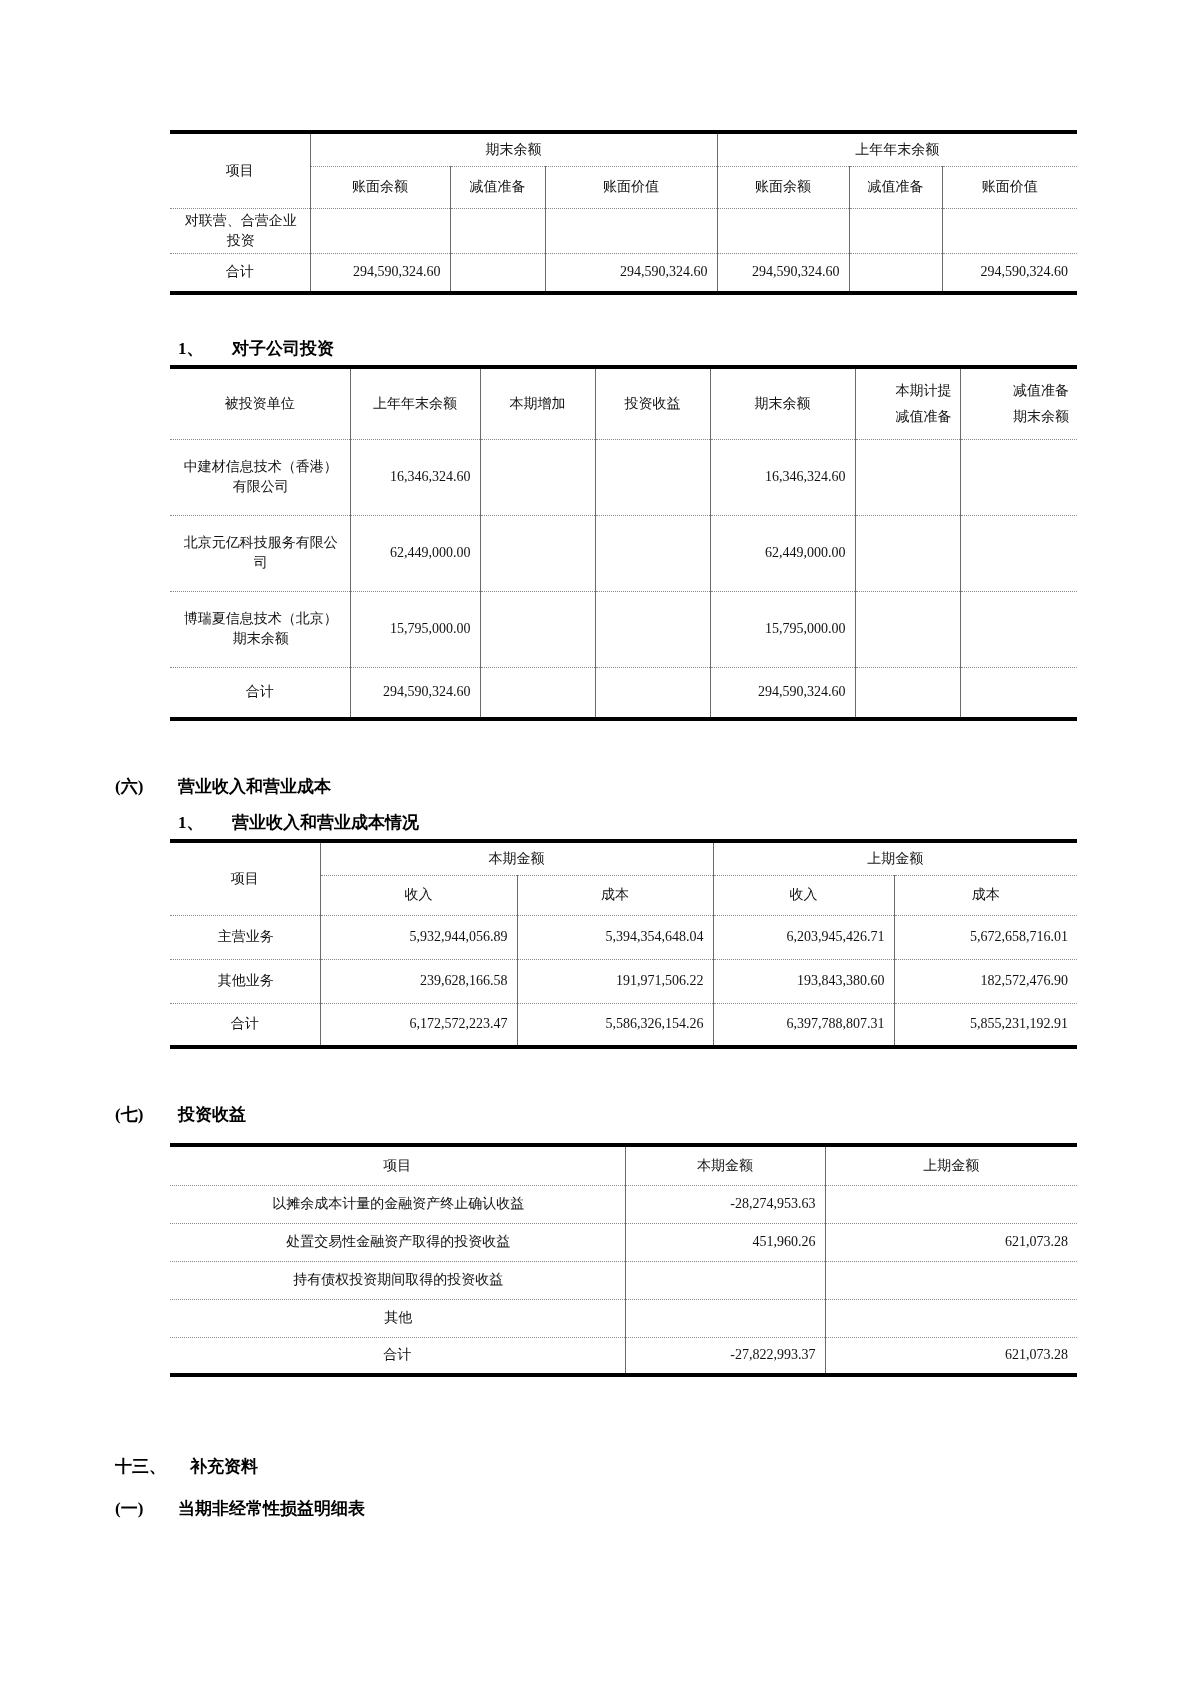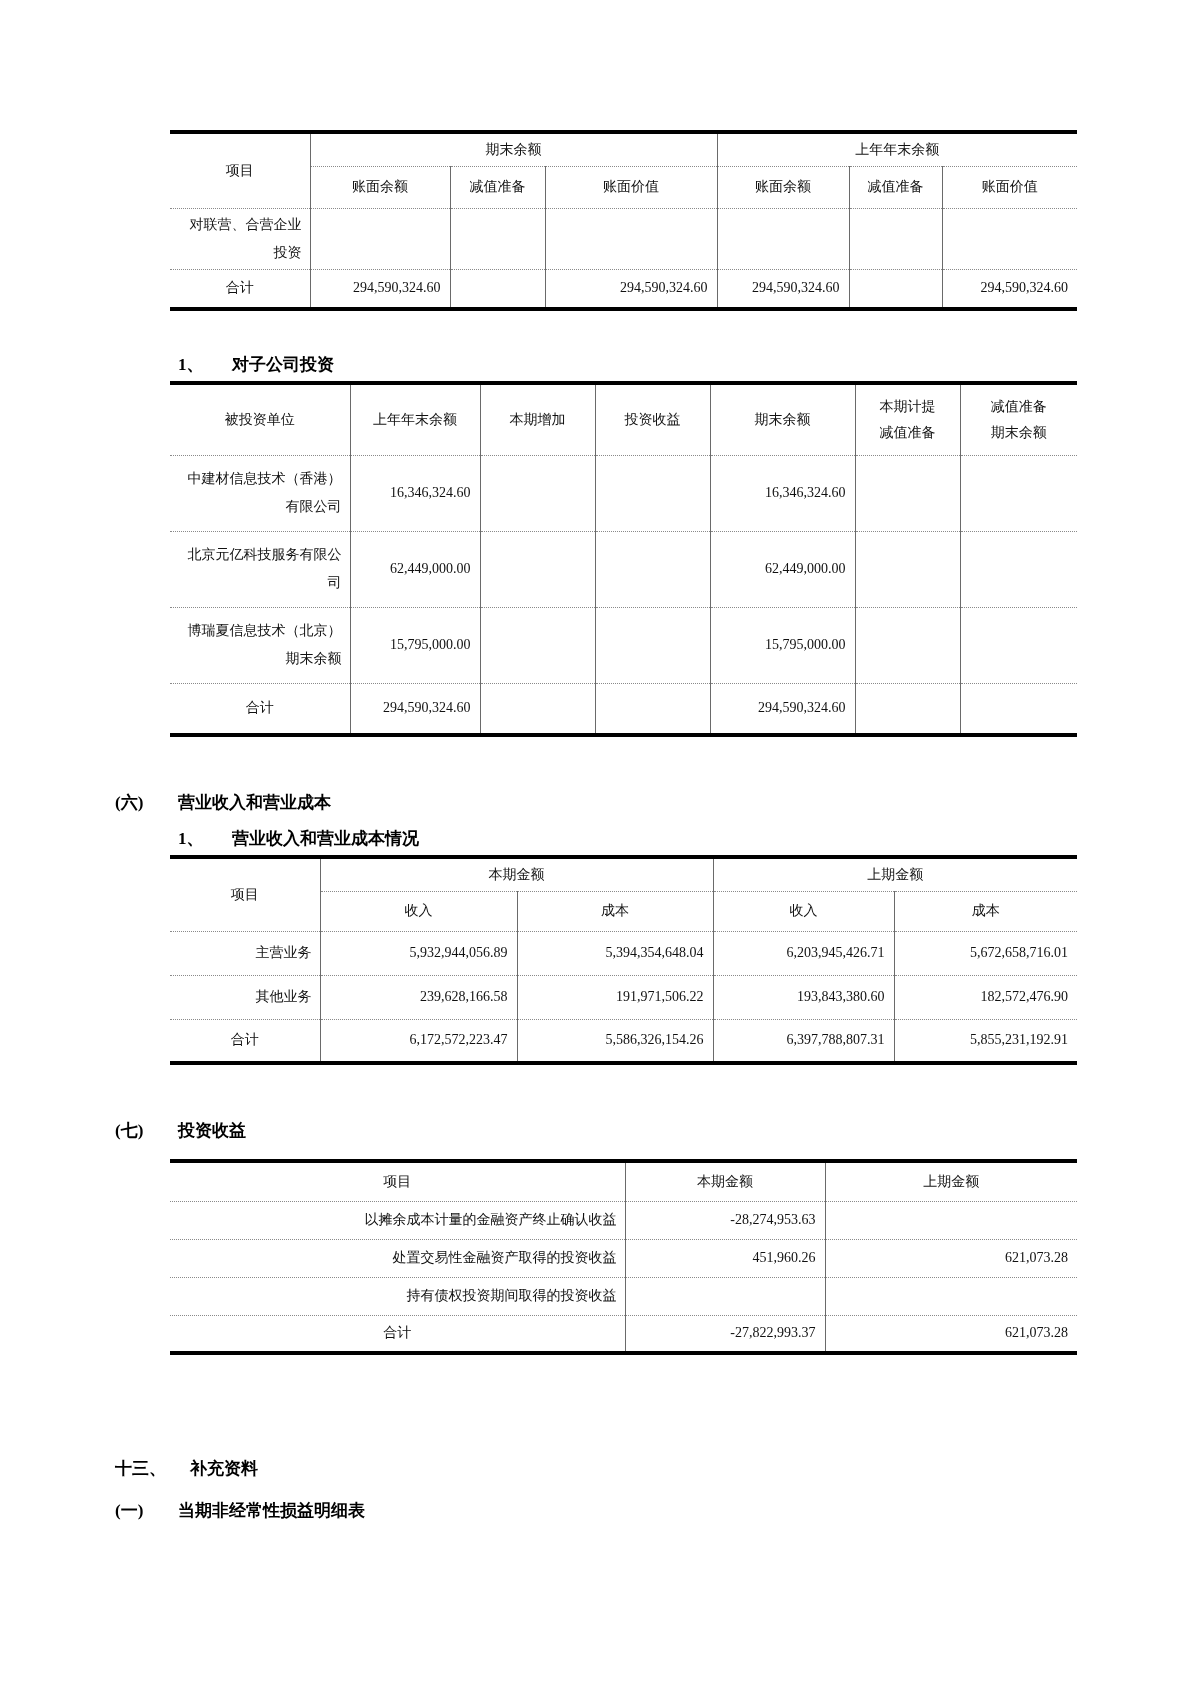--- a/index.html
+++ b/index.html
@@ -15,25 +15,25 @@
     border-left:hidden;border-right:hidden;
     font-size:14px;
   }
   .tbl th,.tbl td{
     font-weight:normal;
     border:1px solid #6a6a6a;
     border-top:1px dotted #8a8a8a;border-bottom:1px dotted #8a8a8a;
     padding:2px 8px;vertical-align:middle;text-align:center;
     overflow:hidden;white-space:nowrap;
   }
-  .tbl td.lbl{ text-align:right;padding-left:10px;white-space:normal;line-height:28px; }
+  .tbl td.lbl{ text-align:center;padding-left:10px;white-space:normal;line-height:20px; }
   .tbl td.num{ text-align:right;padding-right:9px; }
   .tbl td.tot{ text-align:center; }
   .tbl th{ line-height:26px; }
-  .tbl th .l2{ display:block;line-height:26px; }
+  .tbl th .l2{ display:block;line-height:26px;text-align:right; }
   
   tr.rh34{height:34px} tr.rh38{height:38px} tr.rh40{height:40px}
   tr.rh42{height:42px} tr.rh44{height:44px} tr.rh52{height:52px}
   tr.rh72{height:72px} tr.rh76{height:76px}
   
   .h{ display:flex;font-weight:bold;font-size:17px;line-height:20px;color:#000; }
   .h .n{ flex:0 0 auto; }
   .h-sec{ margin-left:115px; }
   .h-sec .n{ width:63px; }
   .h-sec .n13{ width:75px; }
@@ -41,21 +41,21 @@
   .h-sub .n{ width:54px; }
   
   #t1{ margin-top:130px; }
   #h-subsidiary{ margin-top:44px; }
   #t2{ margin-top:6px; }
   #h-sec6{ margin-top:56px; }
   #h-sub6{ margin-top:16px; }
   #t3{ margin-top:6px; }
   #h-sec7{ margin-top:56px; }
   #t4{ margin-top:18px; }
-  #h-sec13{ margin-top:104px; }
+  #h-sec13{ margin-top:80px; }
   #h-sec13-1{ margin-top:22px; }
 </style>
 </head>
 <body>
 
 <table id="t1" class="tbl">
   <colgroup>
     <col style="width:140px">
       <col style="width:140px">
       <col style="width:95px">
@@ -248,20 +248,25 @@
       <td class="lbl">处置交易性金融资产取得的投资收益</td>
       <td class="num">451,960.26</td>
       <td class="num">621,073.28</td>
     </tr>
     <tr class="rh38">
       <td class="lbl">持有债权投资期间取得的投资收益</td>
       <td class="num"></td>
       <td class="num"></td>
     </tr>
     <tr class="rh38">
+      <td class="lbl">其他</td>
+      <td class="num"></td>
+      <td class="num"></td>
+    </tr>
+    <tr class="rh38">
       <td class="tot">合计</td>
       <td class="num">-27,822,993.37</td>
       <td class="num">621,073.28</td>
     </tr>
   </tbody>
 </table>
 
 <div id="h-sec13" class="h h-sec">
   <span class="n n13">十三、</span>
   <span>补充资料</span>

